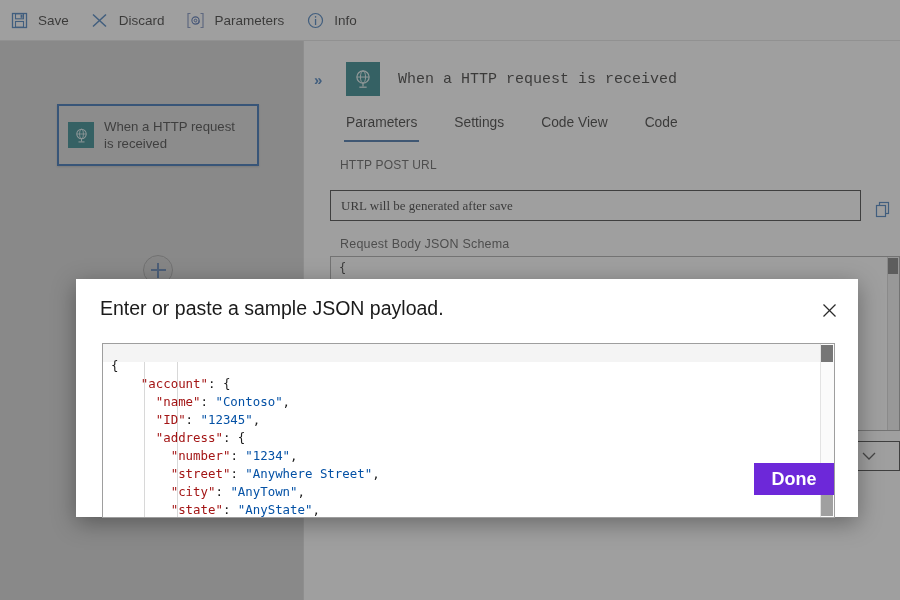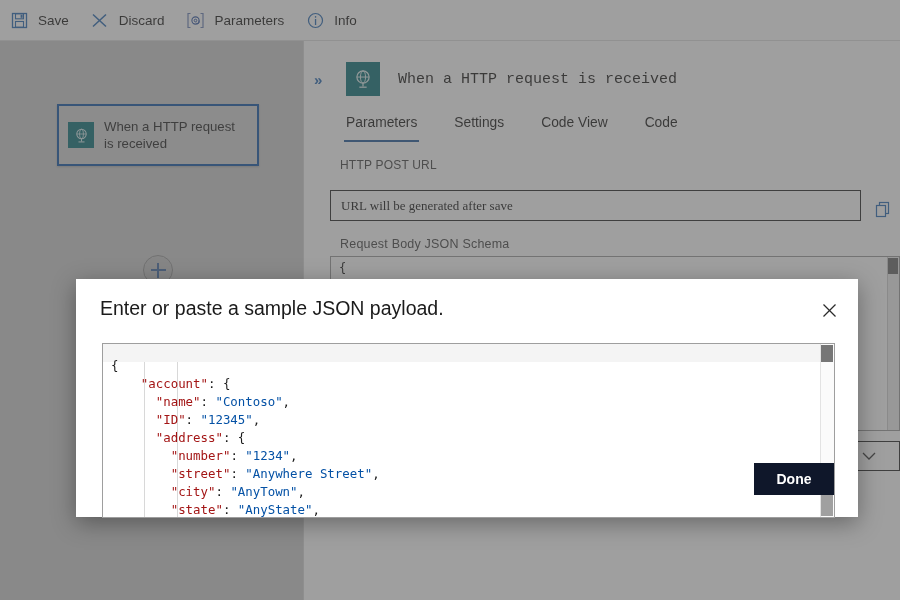--- a/index.html
+++ b/index.html
@@ -302,24 +302,24 @@
     position: absolute;
     right: 1px; bottom: 1px;
     width: 12px; height: 22px;
     background: #a0a0a0;
   }
 
   .done-btn {
     position: absolute;
     right: 24px; bottom: 22px;
     width: 80px; height: 32px;
-    background: #0f172a;
+    background: #6d28d9;
     color: #ffffff;
     border: none;
-    font-size: 14px;
+    font-size: 18px;
     font-weight: bold;
     font-family: "Liberation Sans", sans-serif;
     cursor: pointer;
   }
 </style>
 </head>
 <body>
 
 <div id="app">
 

